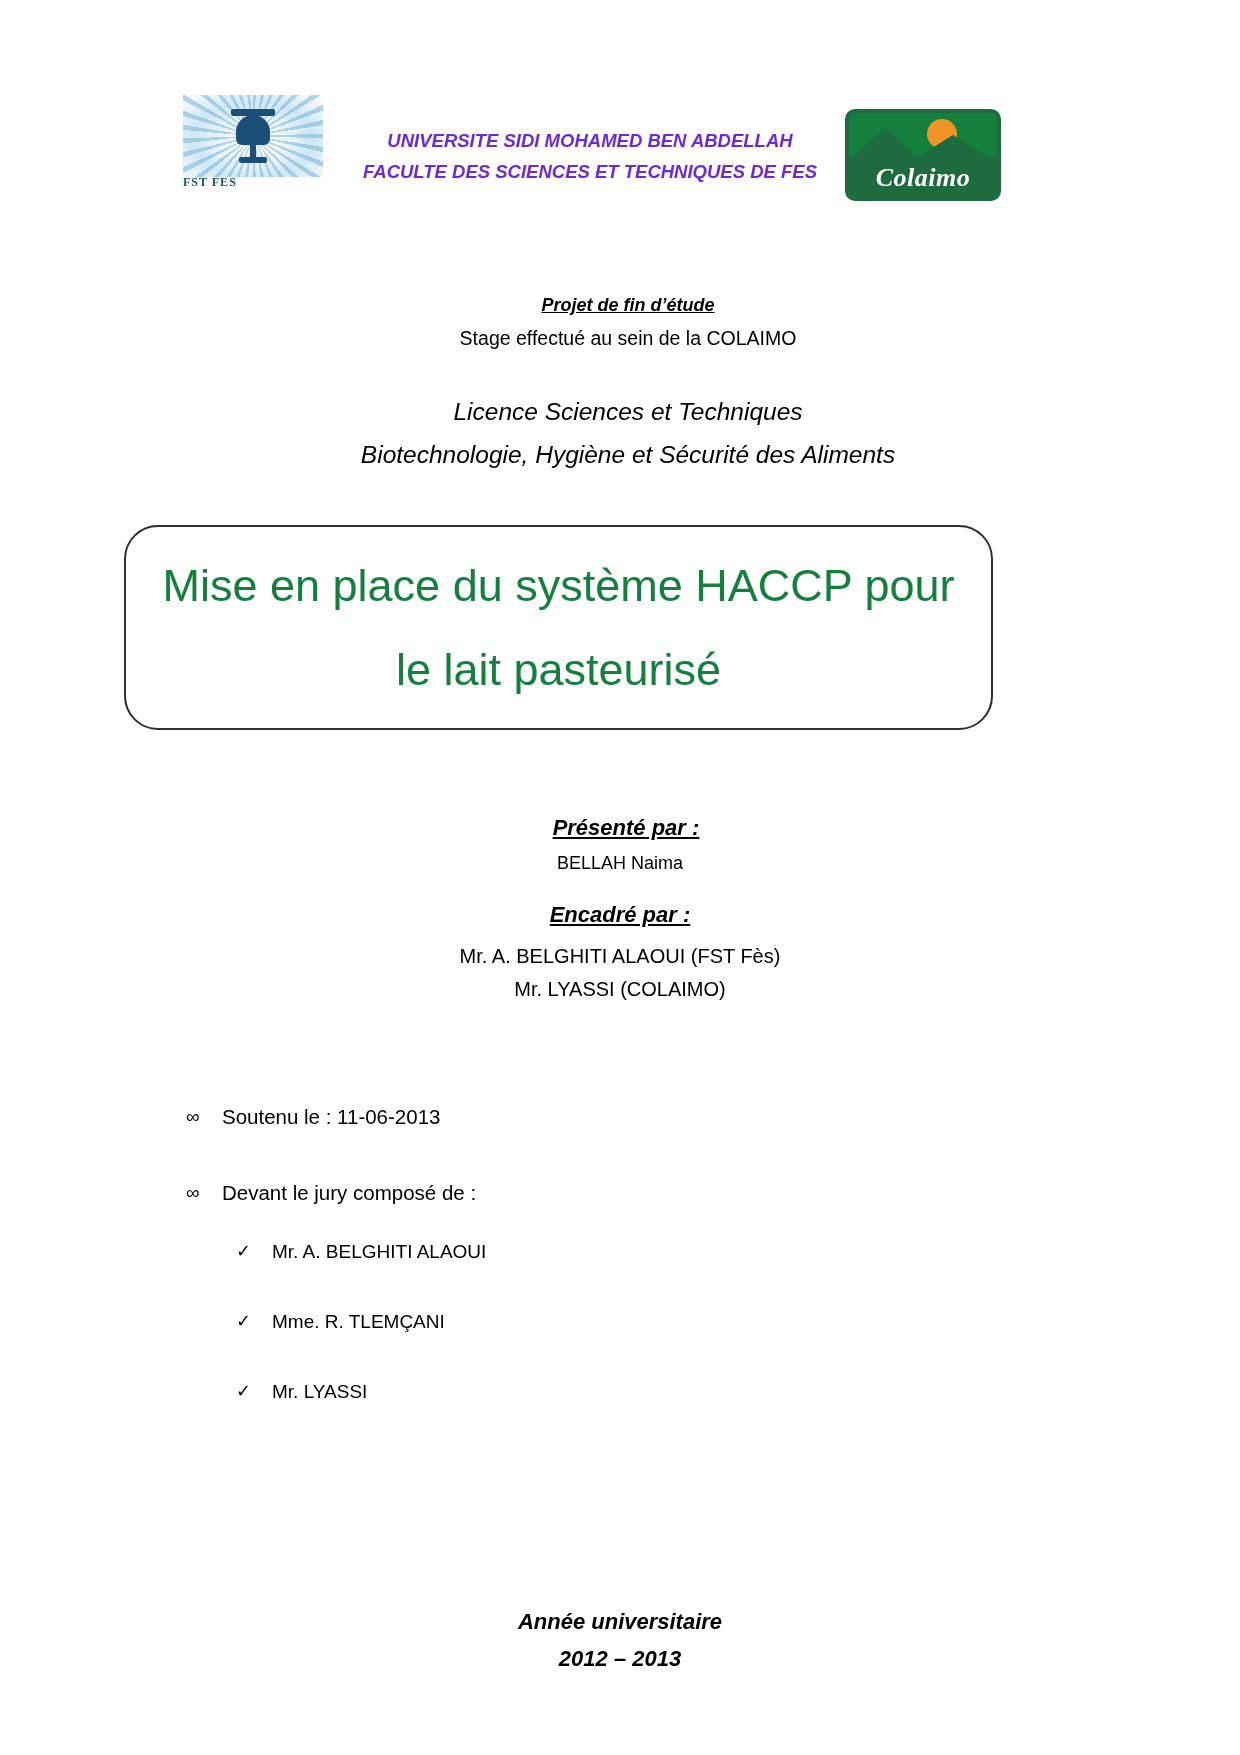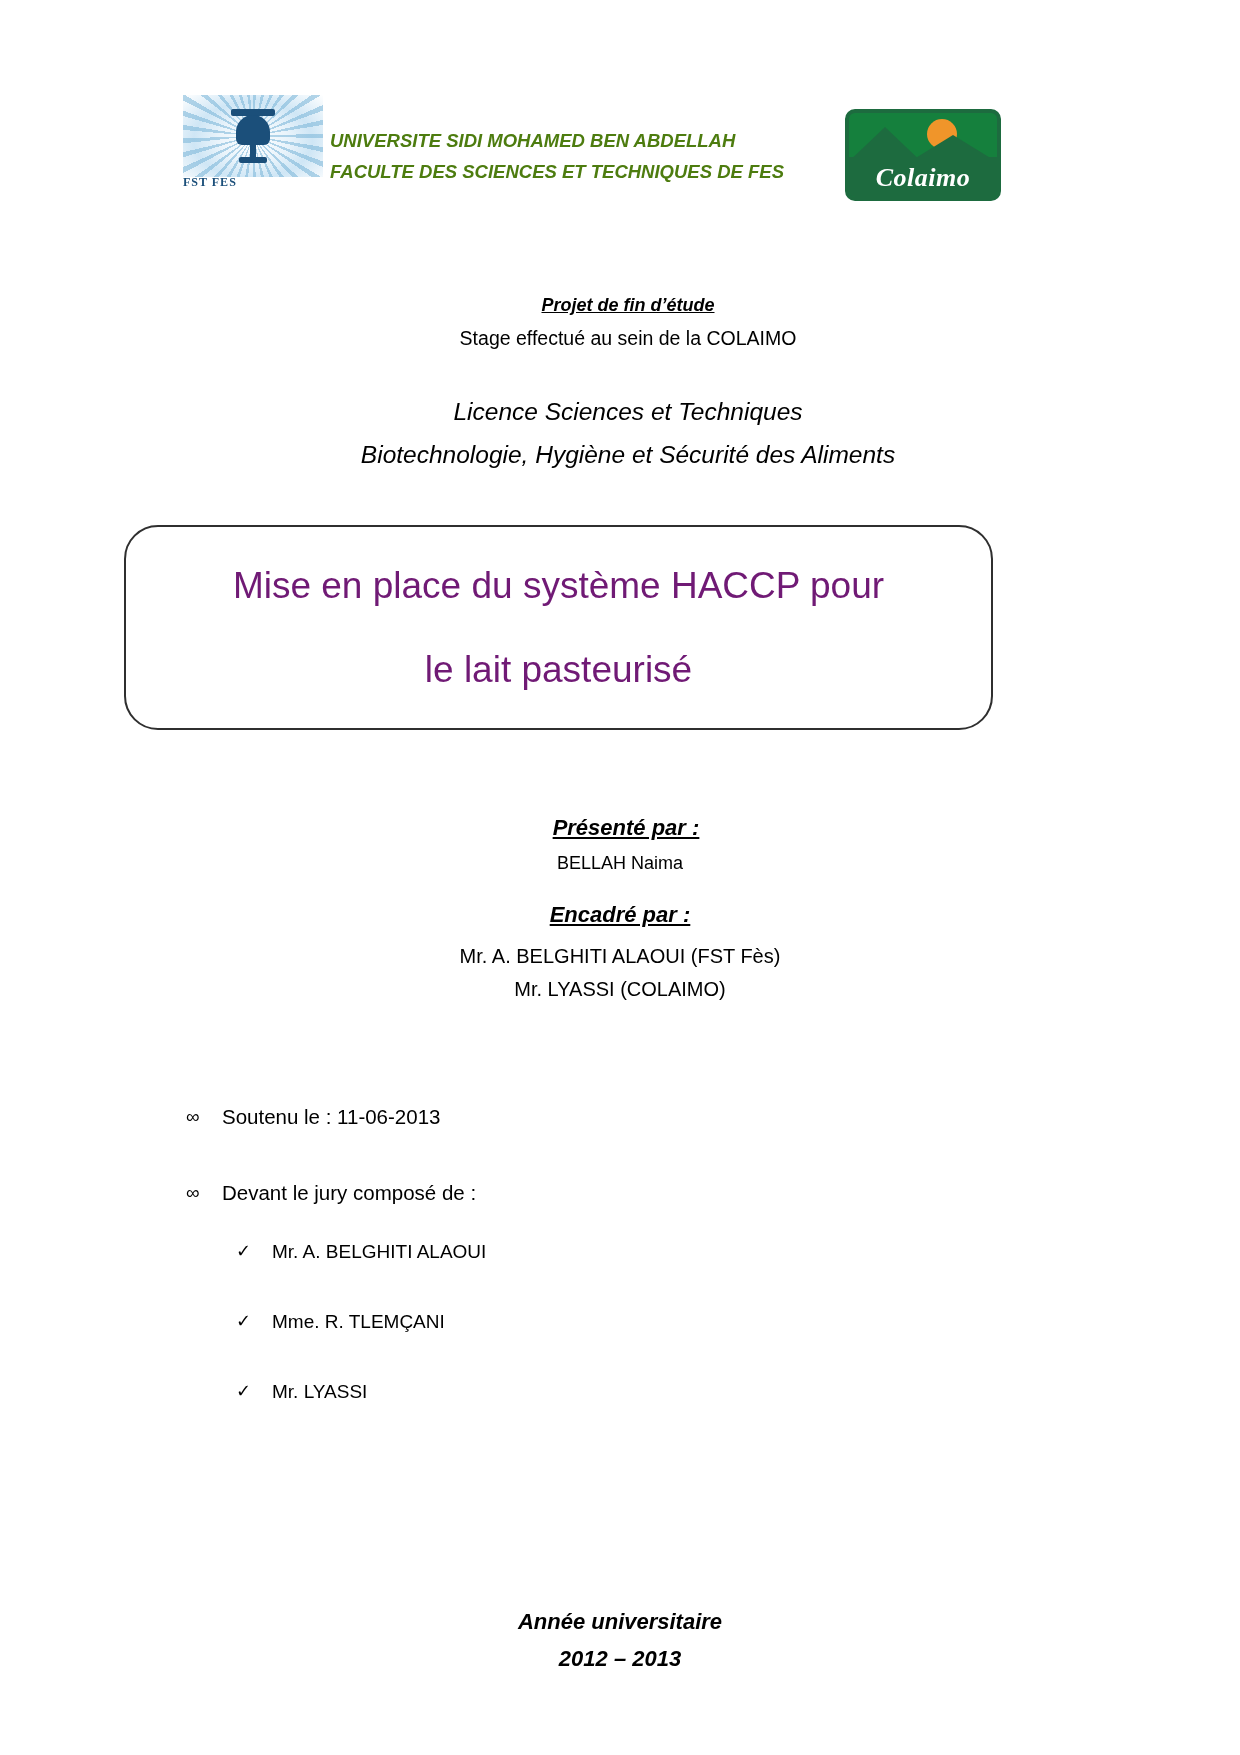--- a/index.html
+++ b/index.html
@@ -113,26 +113,26 @@
     font-size: 12px;
     letter-spacing: 1px;
     color: #1b4f7a;
   }
 
   .univ-lines {
     position: absolute;
     left: 330px;
     top: 30px;
     width: 520px;
-    text-align: left;
+    text-align: center;
     font-style: italic;
     font-weight: bold;
     font-size: 18.5px;
     line-height: 31px;
-    color: #4d7c0f;
+    color: #6d28d9;
   }
 
   .logo-colaimo {
     position: absolute;
     left: 845px;
     top: 14px;
     width: 148px;
     height: 84px;
   }
   .logo-colaimo .frame {
@@ -232,23 +232,23 @@
     border: 2.5px solid #2f2f2f;
     border-radius: 34px;
     box-sizing: border-box;
     display: flex;
     align-items: center;
     justify-content: center;
   }
   .title-box .title {
     width: 820px;
     text-align: center;
-    font-size: 37px;
+    font-size: 45px;
     line-height: 84px;
-    color: #701a75;
+    color: #15803d;
   }
   .title-box .title .l2 {
     display: block;
   }
 
   
   .people {
     position: absolute;
     top: 815px;
     left: 0;

